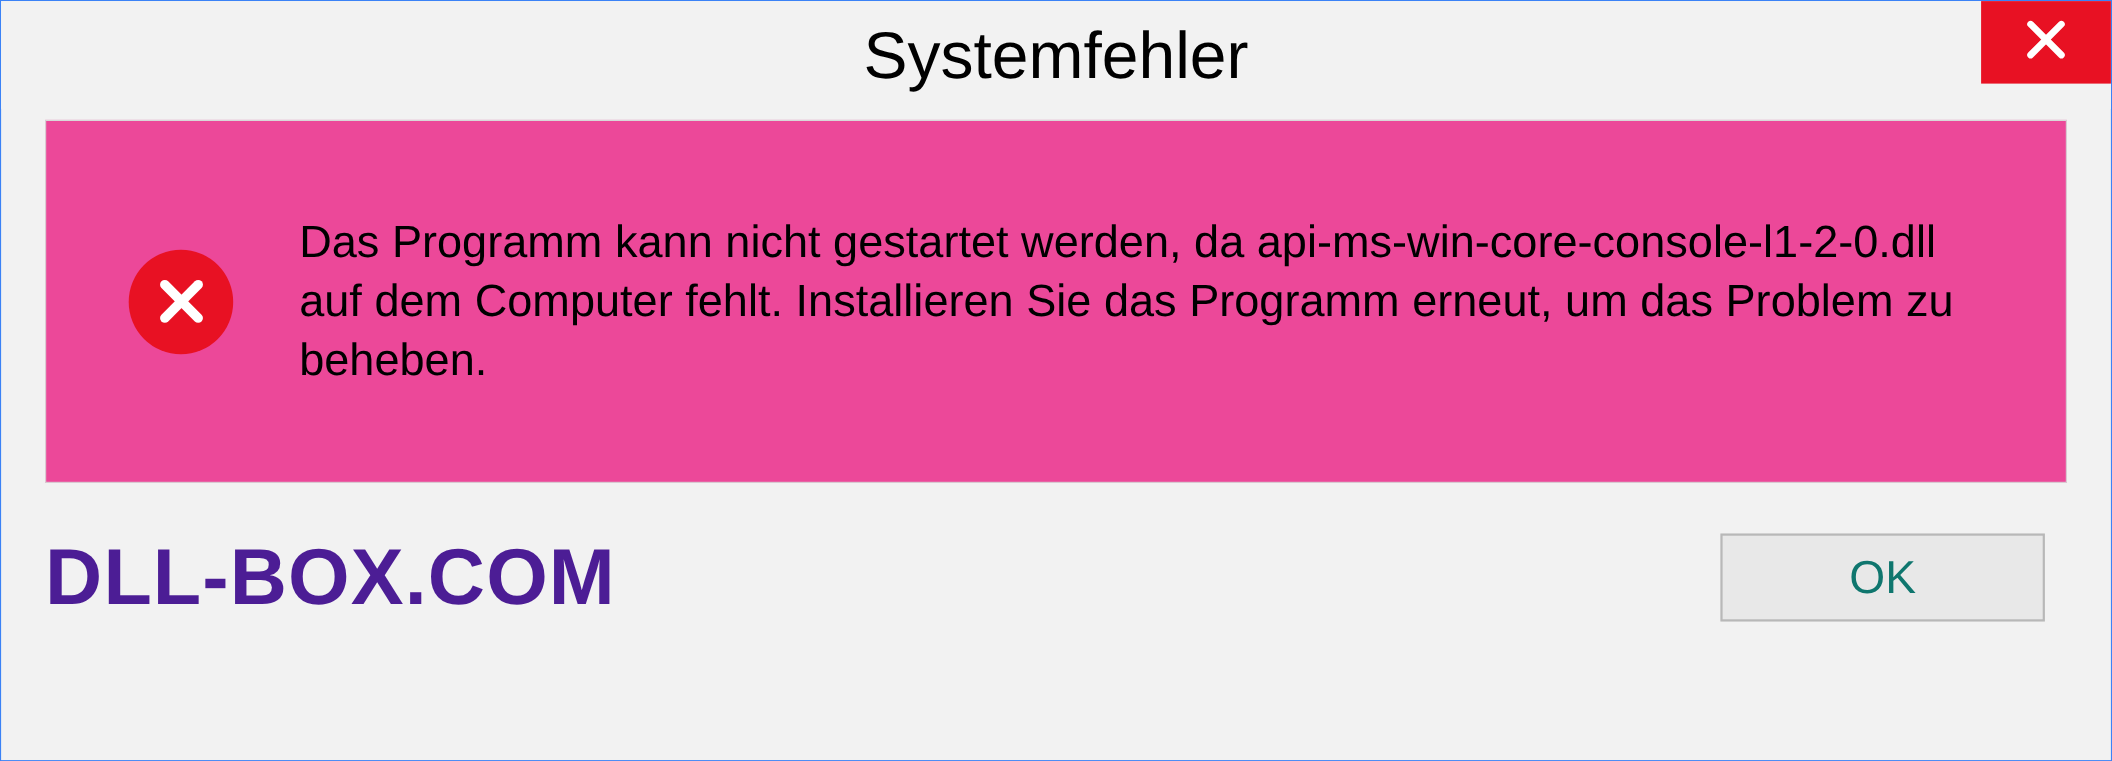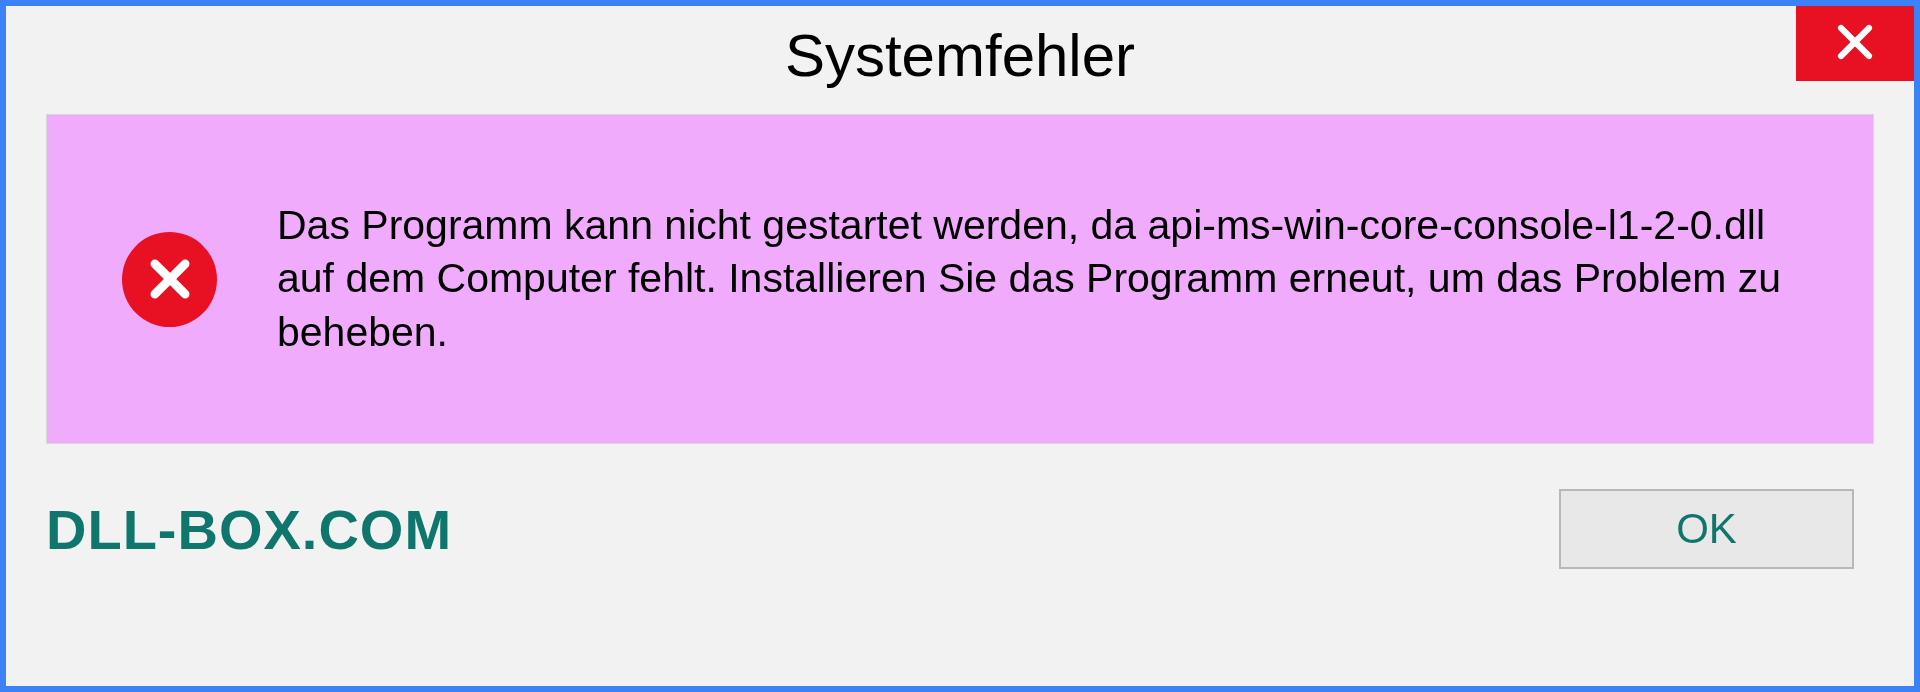--- a/index.html
+++ b/index.html
@@ -11,21 +11,21 @@
       font-family: "Segoe UI", Tahoma, Arial, sans-serif;
       background: #fff;
       width: 1920px;
       height: 692px;
       overflow: hidden;
     }
     .dialog {
       width: 1920px;
       height: 692px;
       background: #f2f2f2;
-      border: 6px solid #3b82f6;
+      border: 1px solid #3b82f6;
       position: relative;
       display: flex;
       flex-direction: column;
     }
     .titlebar {
       height: 98px;
       display: flex;
       align-items: center;
       justify-content: center;
       position: relative;
@@ -47,21 +47,21 @@
       align-items: center;
       justify-content: center;
       cursor: pointer;
     }
     .close-btn svg {
       width: 42px;
       height: 42px;
     }
     .content-area {
       margin: 10px 40px 0 40px;
-      background: #f0abfc;
+      background: #ec4899;
       border: 1px solid #d8d8d8;
       padding: 70px 60px 70px 75px;
       display: flex;
       align-items: center;
       gap: 60px;
       flex: 0 0 auto;
       height: 330px;
     }
     .error-icon-circle {
       width: 95px;
@@ -84,23 +84,23 @@
       font-weight: 400;
       max-width: 1530px;
     }
     .footer {
       display: flex;
       align-items: center;
       justify-content: space-between;
       padding: 45px 60px 0 40px;
     }
     .watermark {
-      font-size: 56px;
+      font-size: 72px;
       font-weight: 900;
-      color: #0f766e;
+      color: #4c1d95;
       letter-spacing: 1px;
       font-family: Arial, sans-serif;
     }
     .ok-btn {
       width: 295px;
       height: 80px;
       background: #e8e8e8;
       border: 2px solid #b8b8b8;
       font-size: 42px;
       color: #0f766e;

